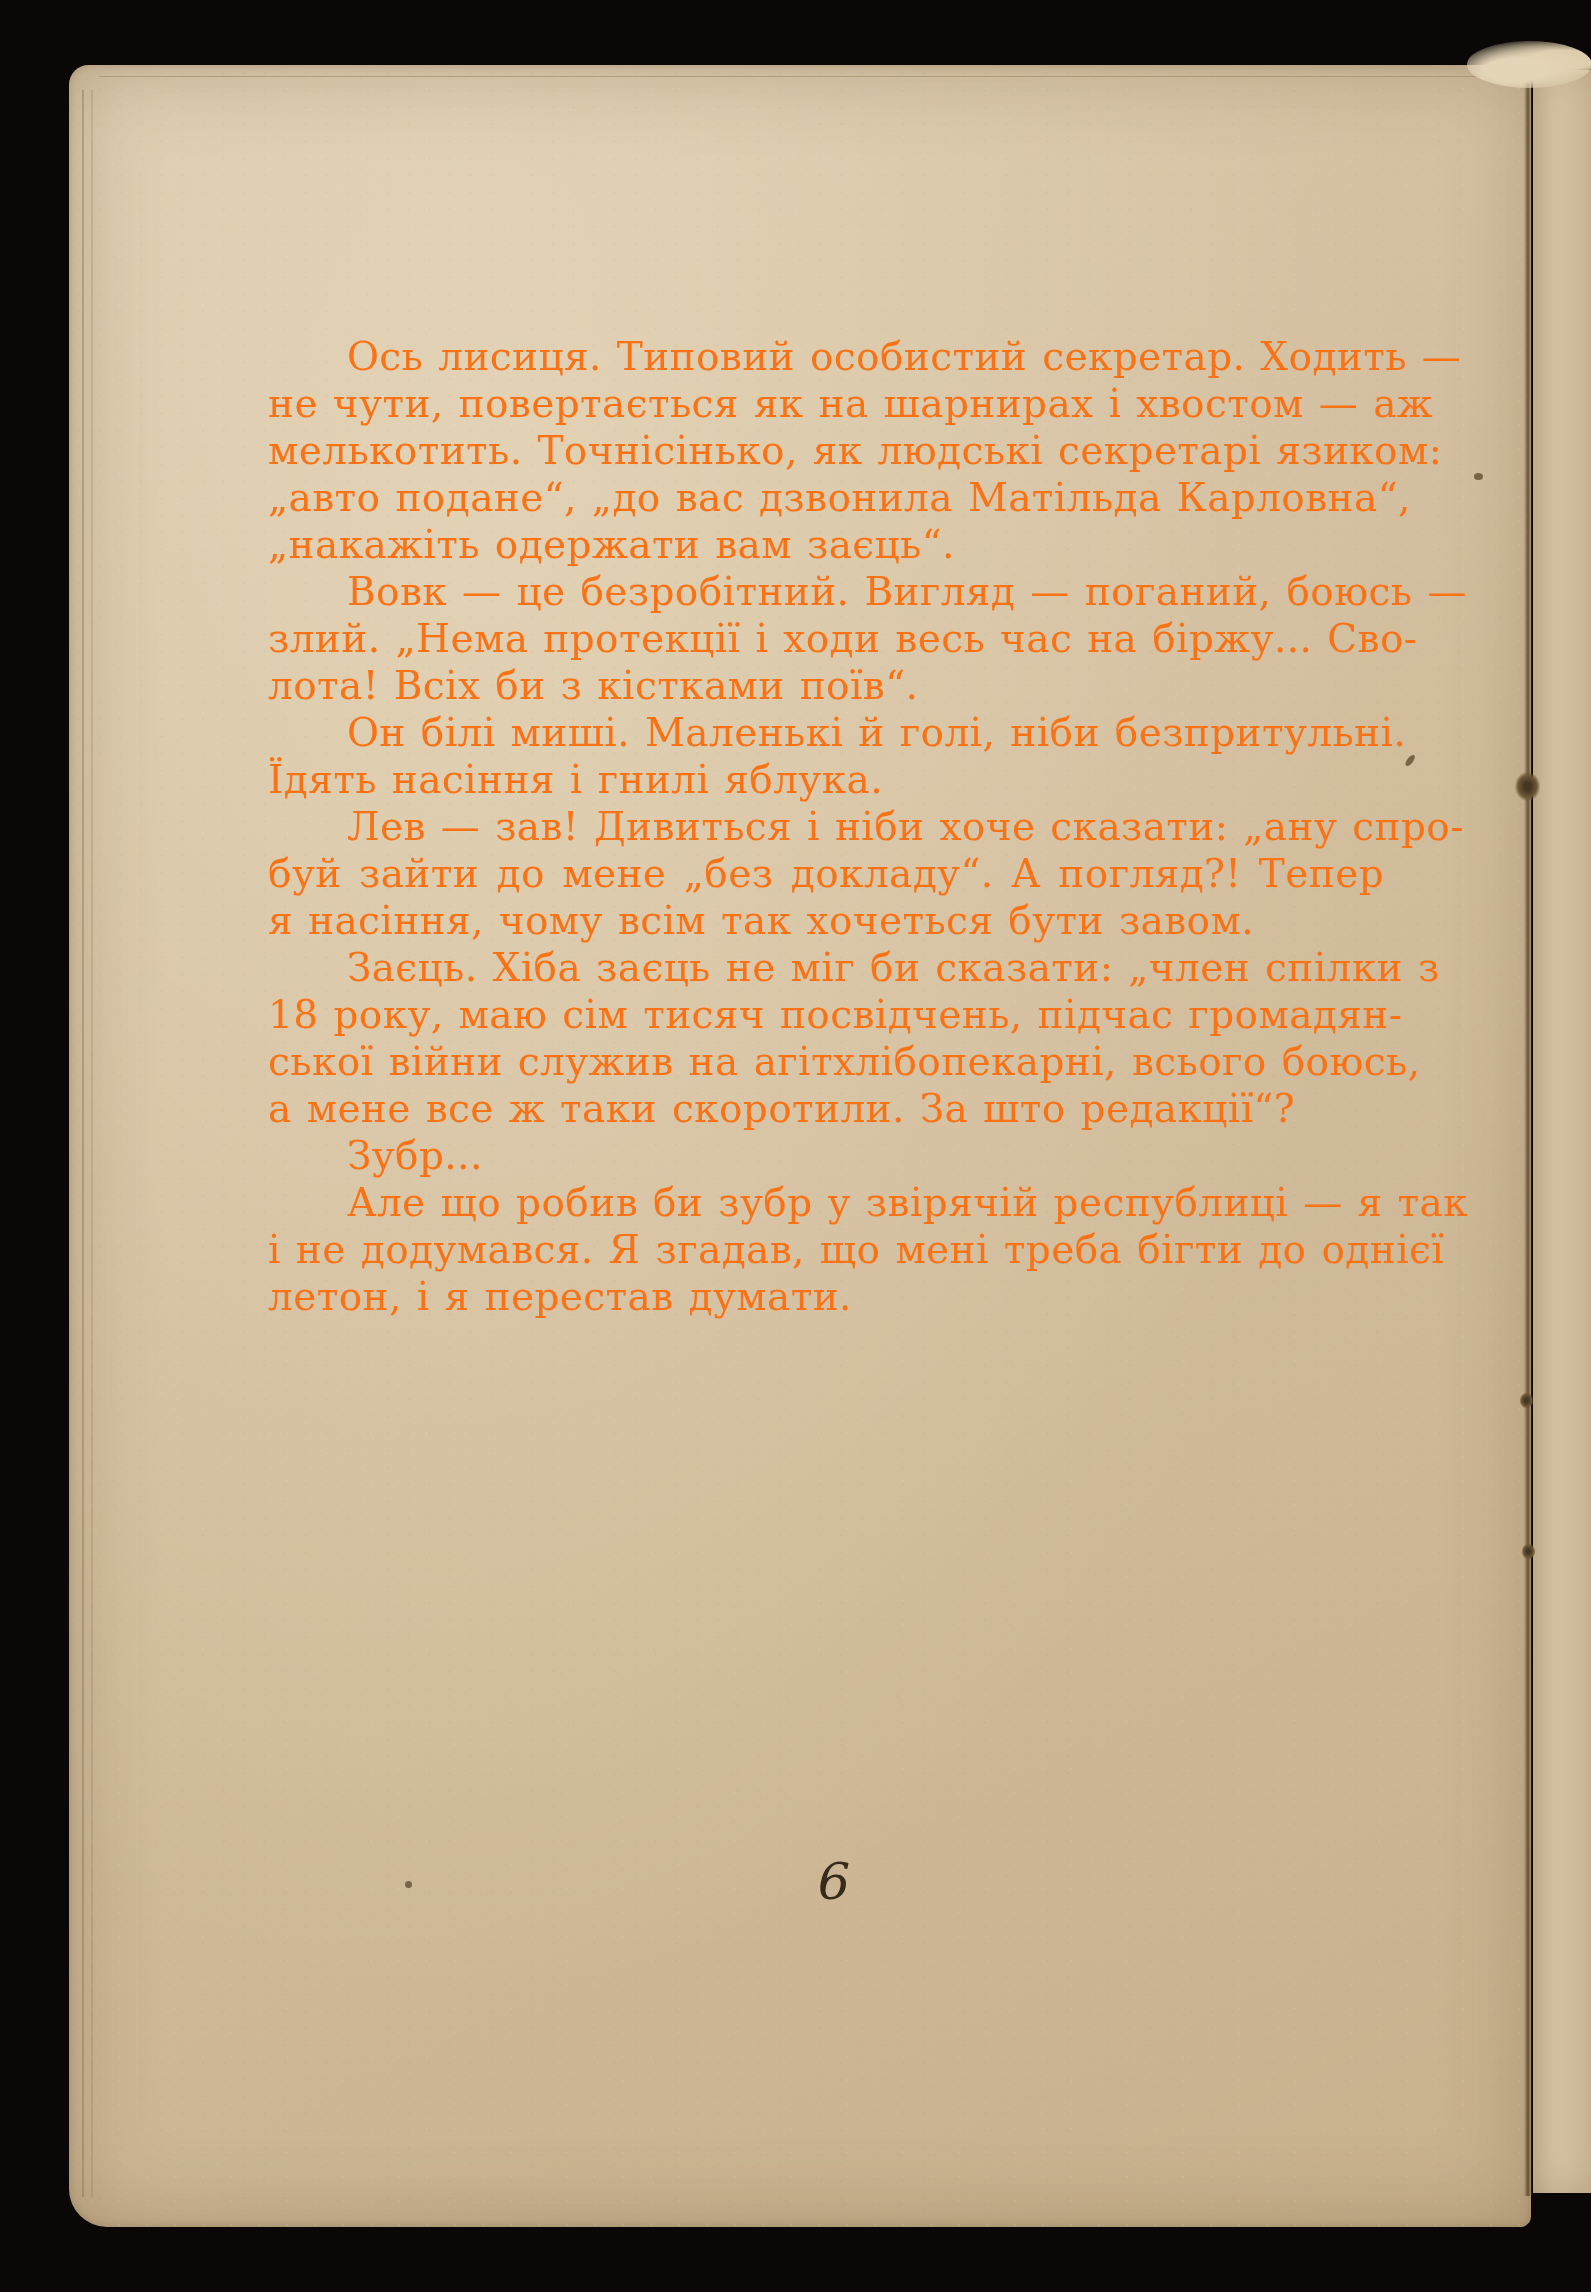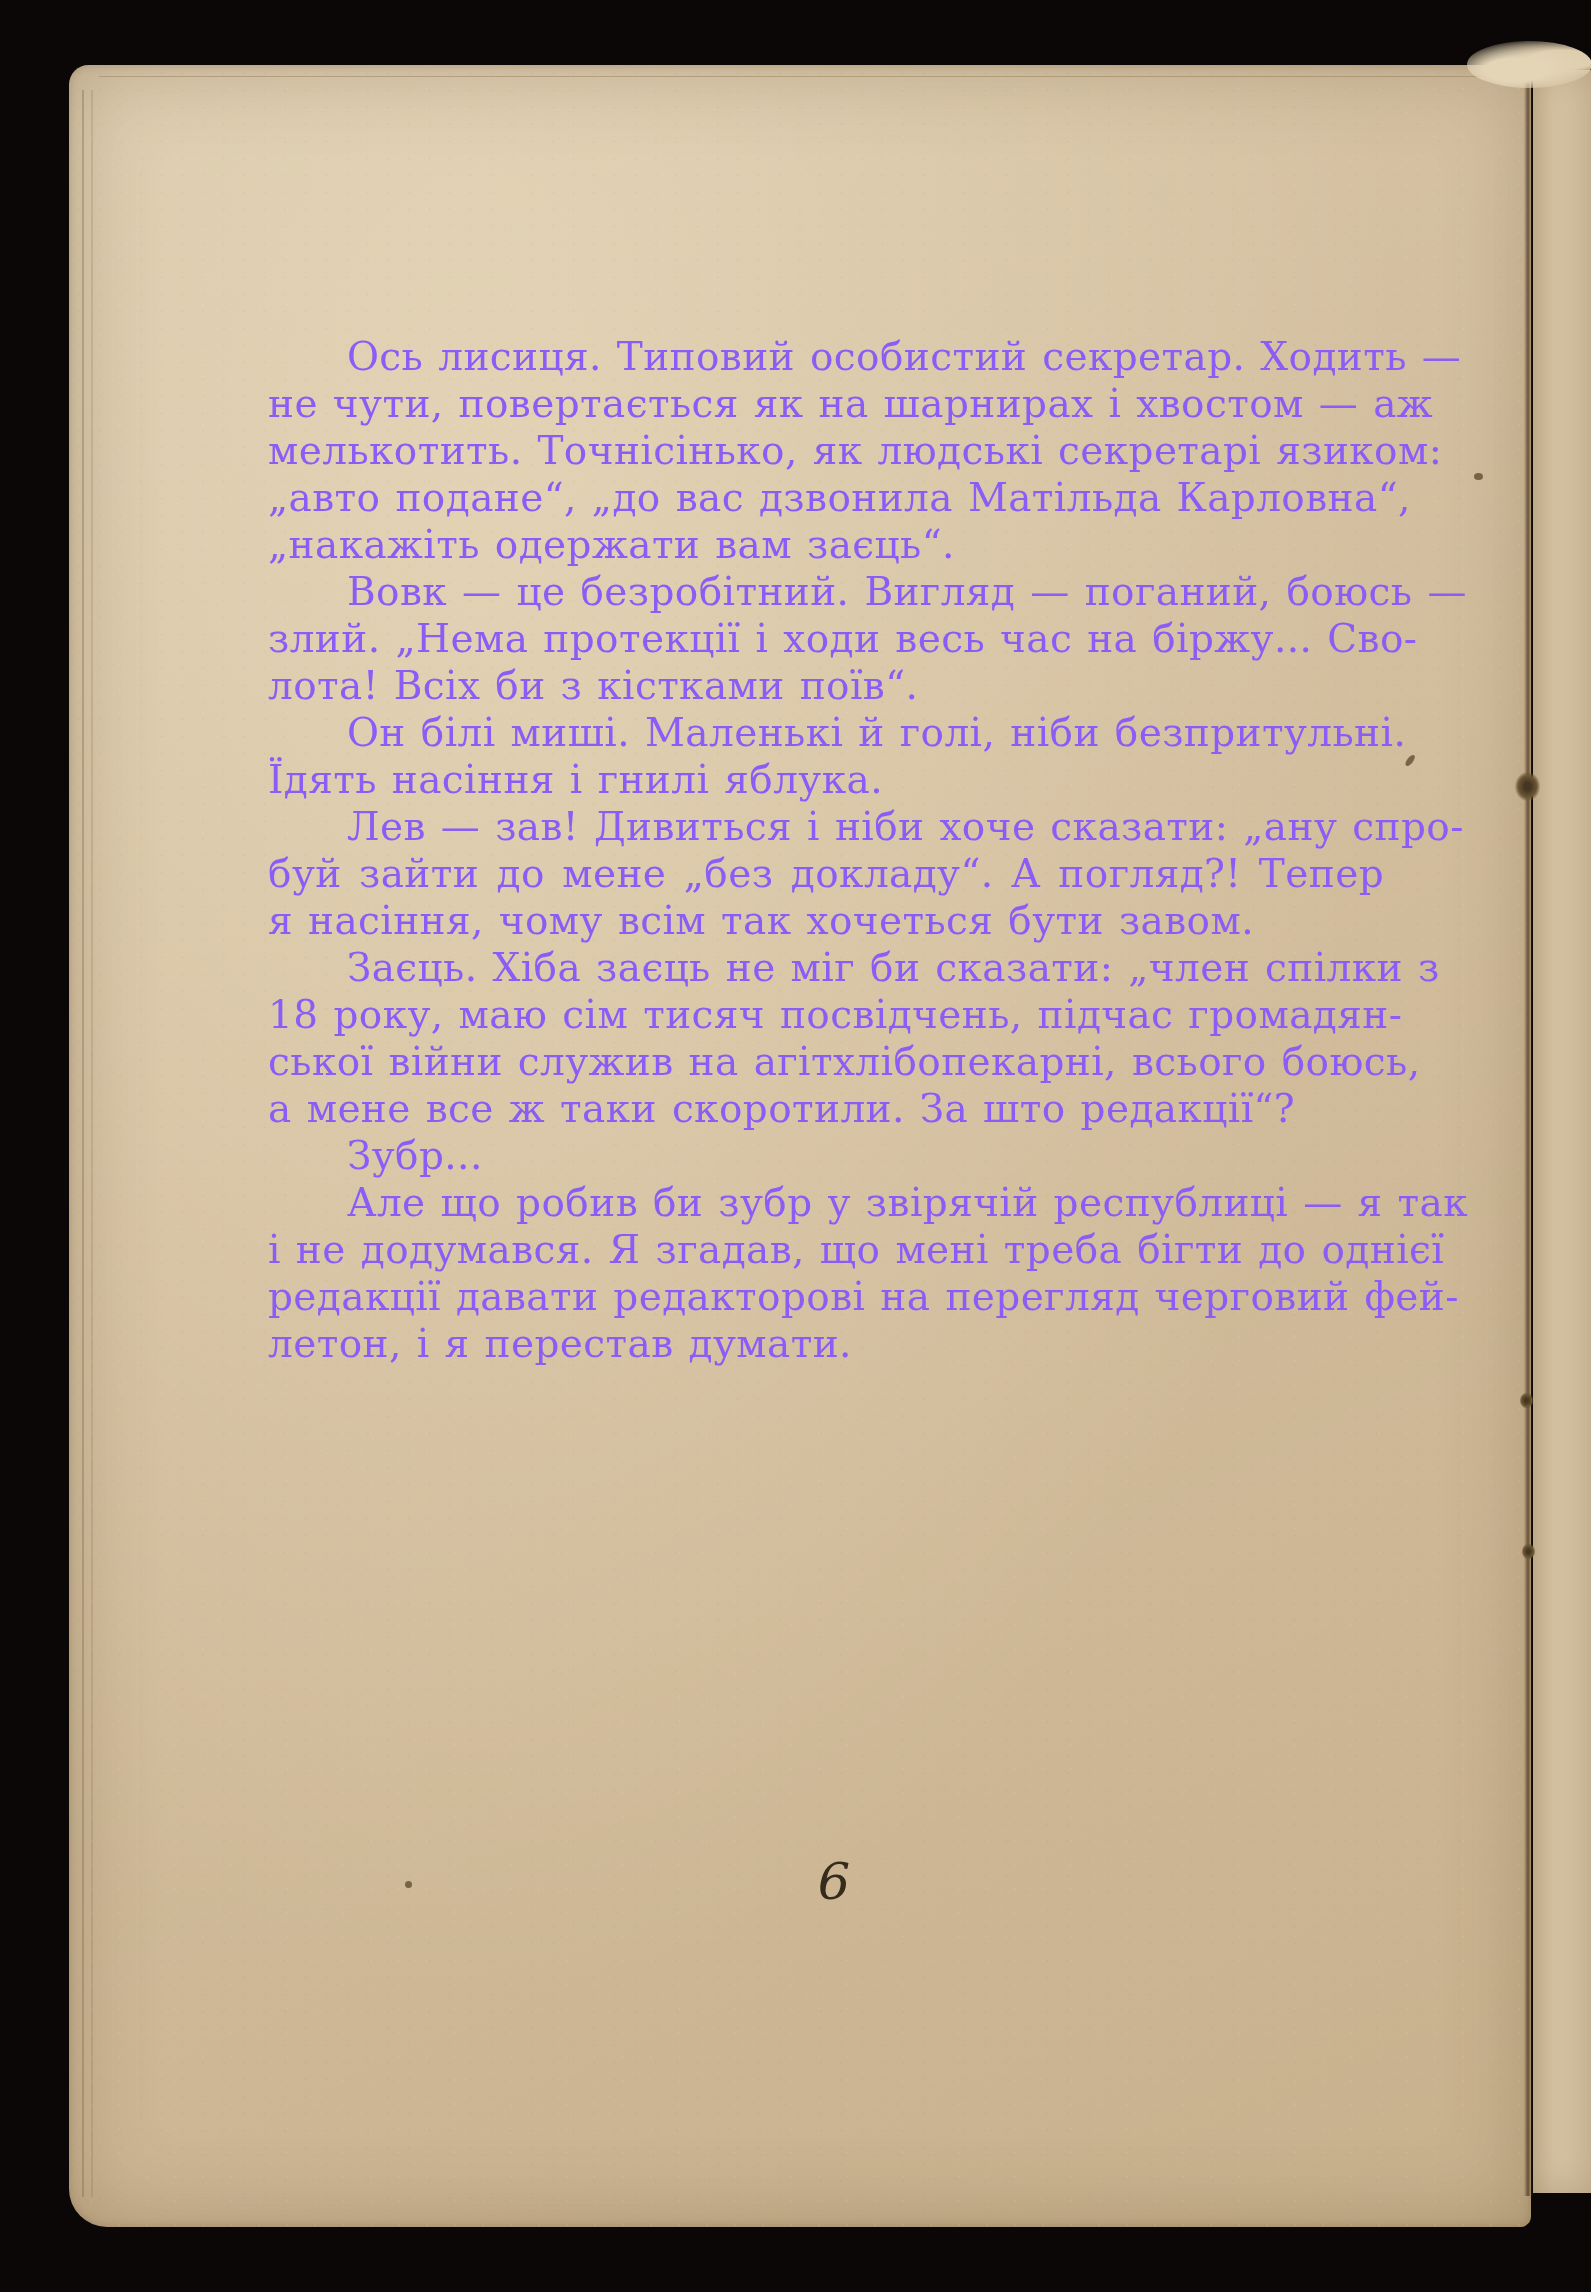--- a/index.html
+++ b/index.html
@@ -75,21 +75,21 @@
     position: absolute;
     background: #5a4729;
     border-radius: 50%;
     opacity: 0.75;
   }
   
   .text {
     position: absolute;
     left: 268px; top: 333px;
     width: 1116px;
-    color: #8b5cf6;
+    color: #f97316;
     font-size: 39px;
     letter-spacing: 0.4px;
     word-spacing: 2.2px;
   }
   .paragraph { margin: 0; }
   .line {
     height: 47px;
     line-height: 47px;
     text-align: justify;
     text-align-last: justify;
@@ -157,21 +157,20 @@
         <div class="line">18 року, маю сім тисяч посвідчень, підчас громадян-</div>
         <div class="line">ської війни служив на агітхлібопекарні, всього боюсь,</div>
         <div class="line last">а мене все ж таки скоротили. За што редакції“?</div>
       </div>
       <div class="paragraph">
         <div class="line first last">Зубр...</div>
       </div>
       <div class="paragraph">
         <div class="line first">Але що робив би зубр у звірячій республиці — я так</div>
         <div class="line">і не додумався. Я згадав, що мені треба бігти до однієї</div>
-        <div class="line">редакції давати редакторові на перегляд черговий фей-</div>
         <div class="line last">летон, і я перестав думати.</div>
       </div>
     </div>
 
   <div class="pagenum">6</div>
 
 </div>
 
 
 </body></html>

